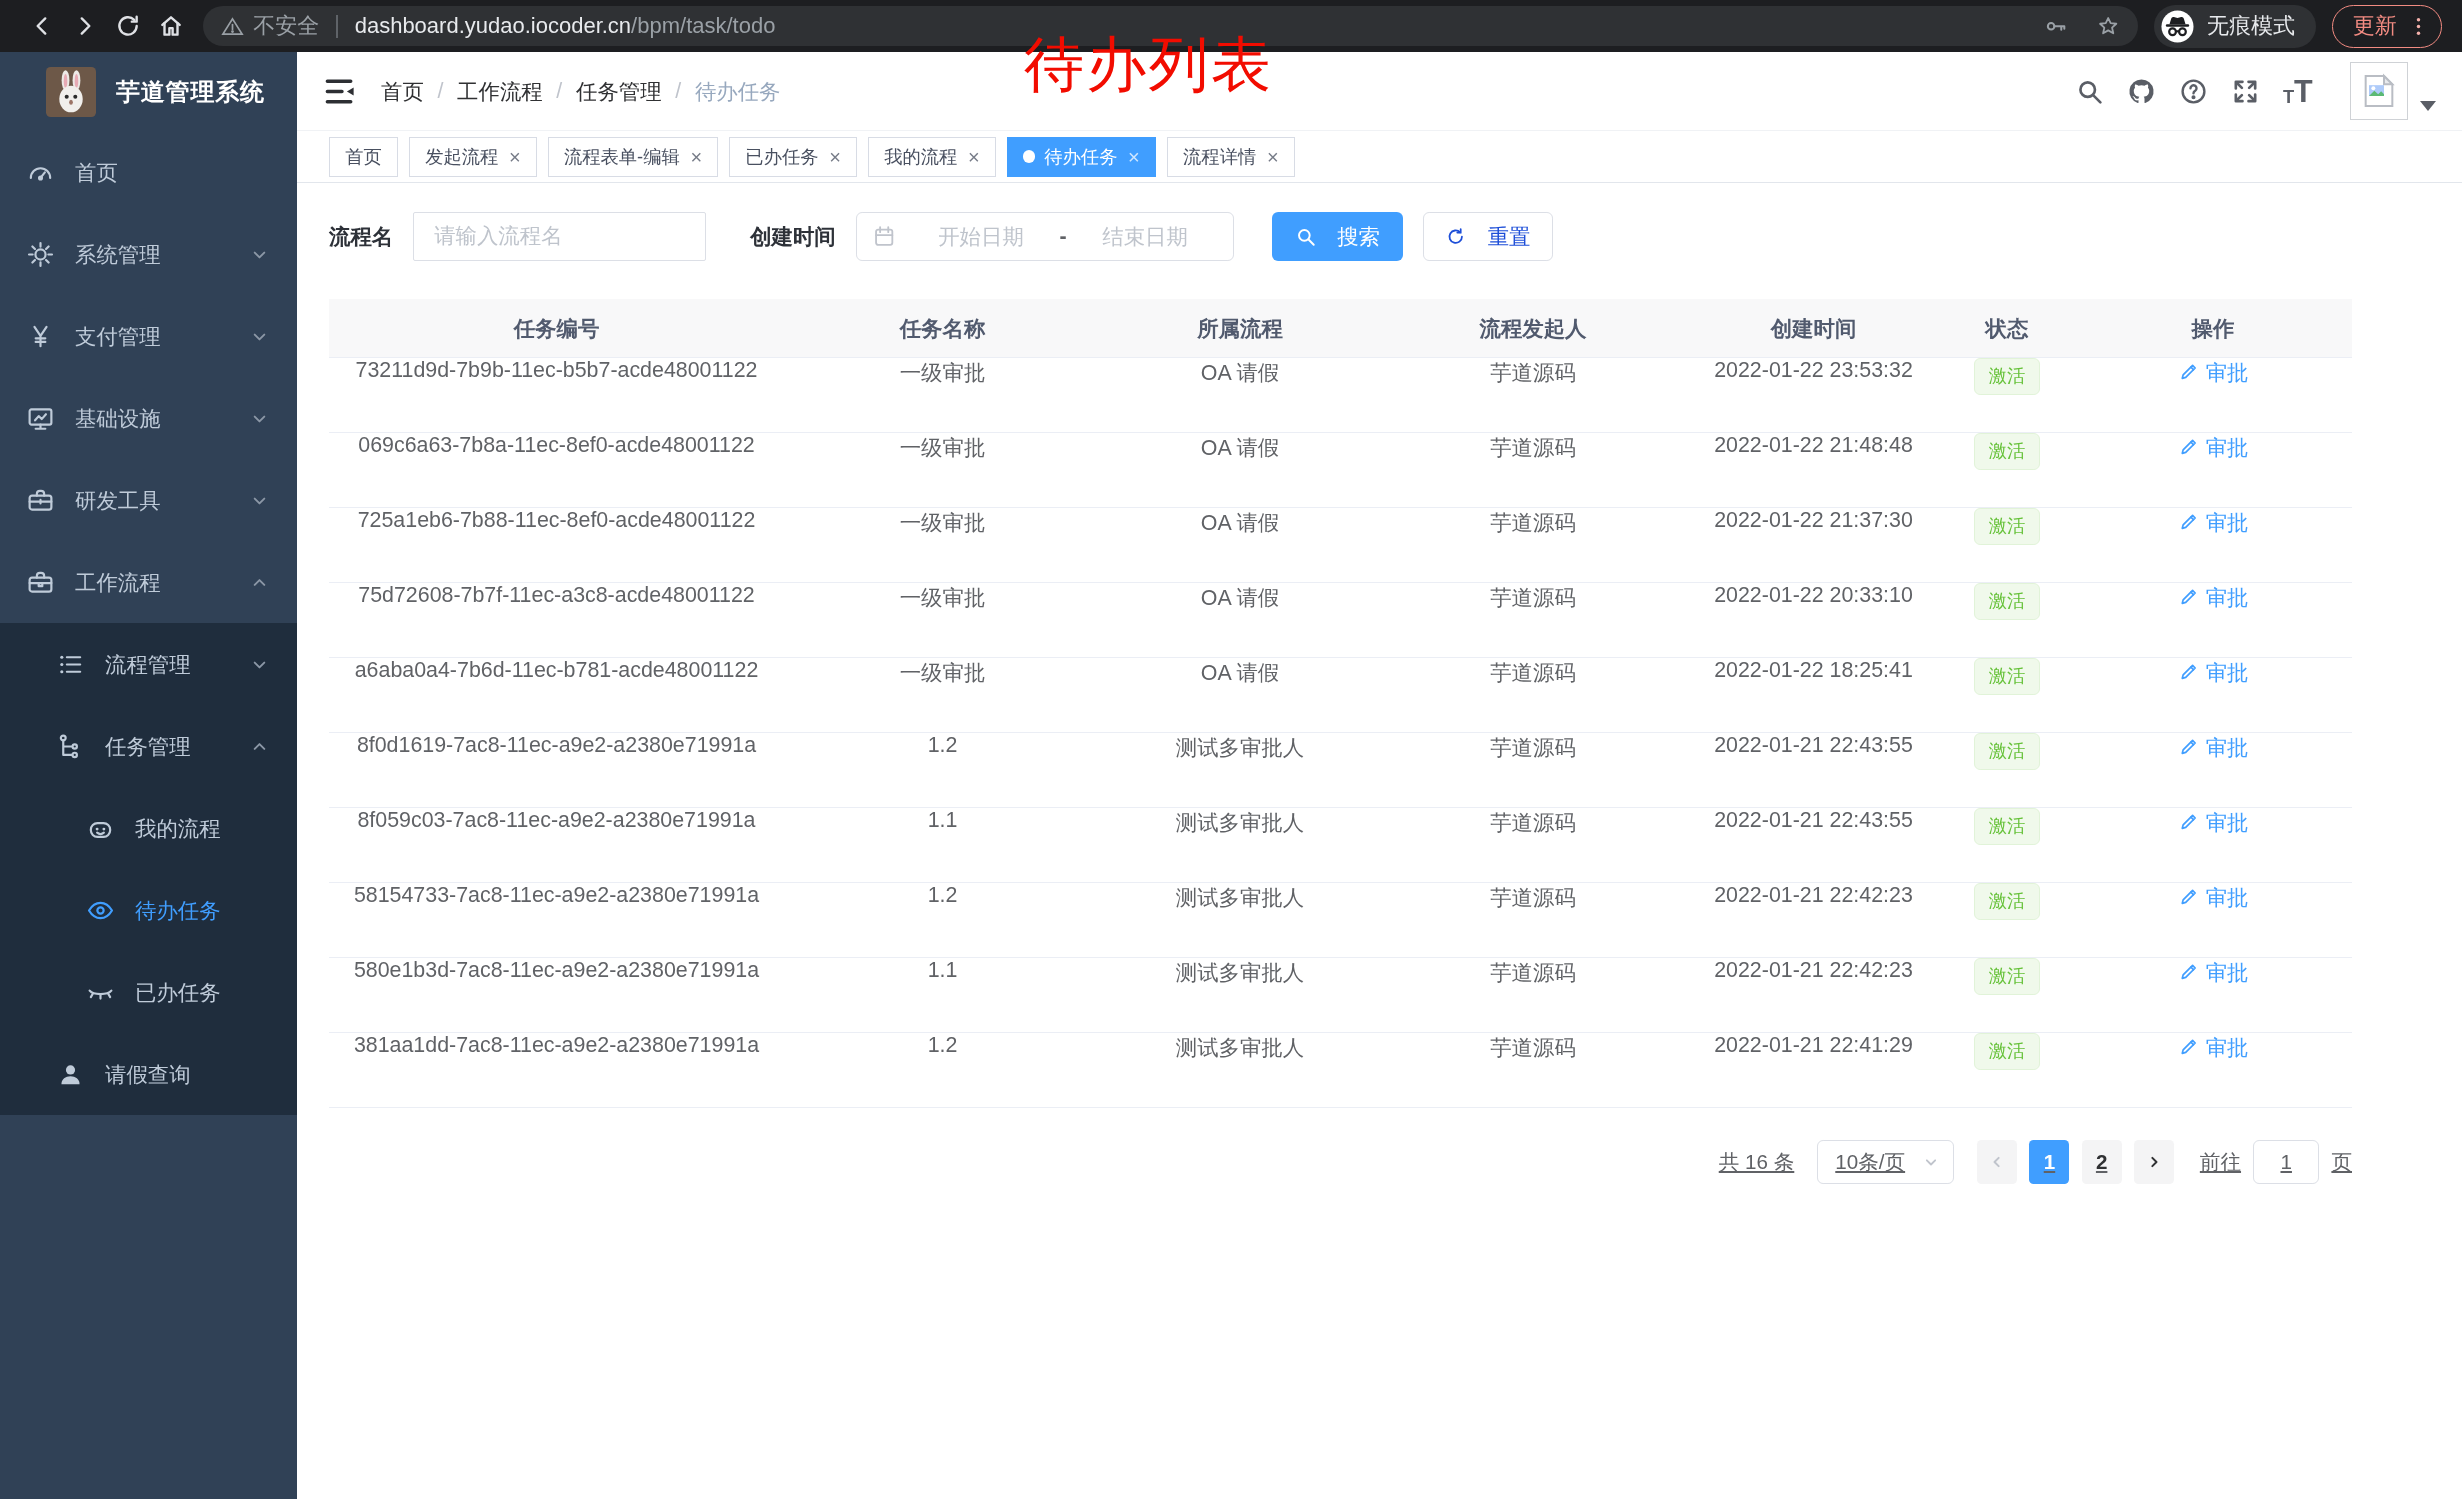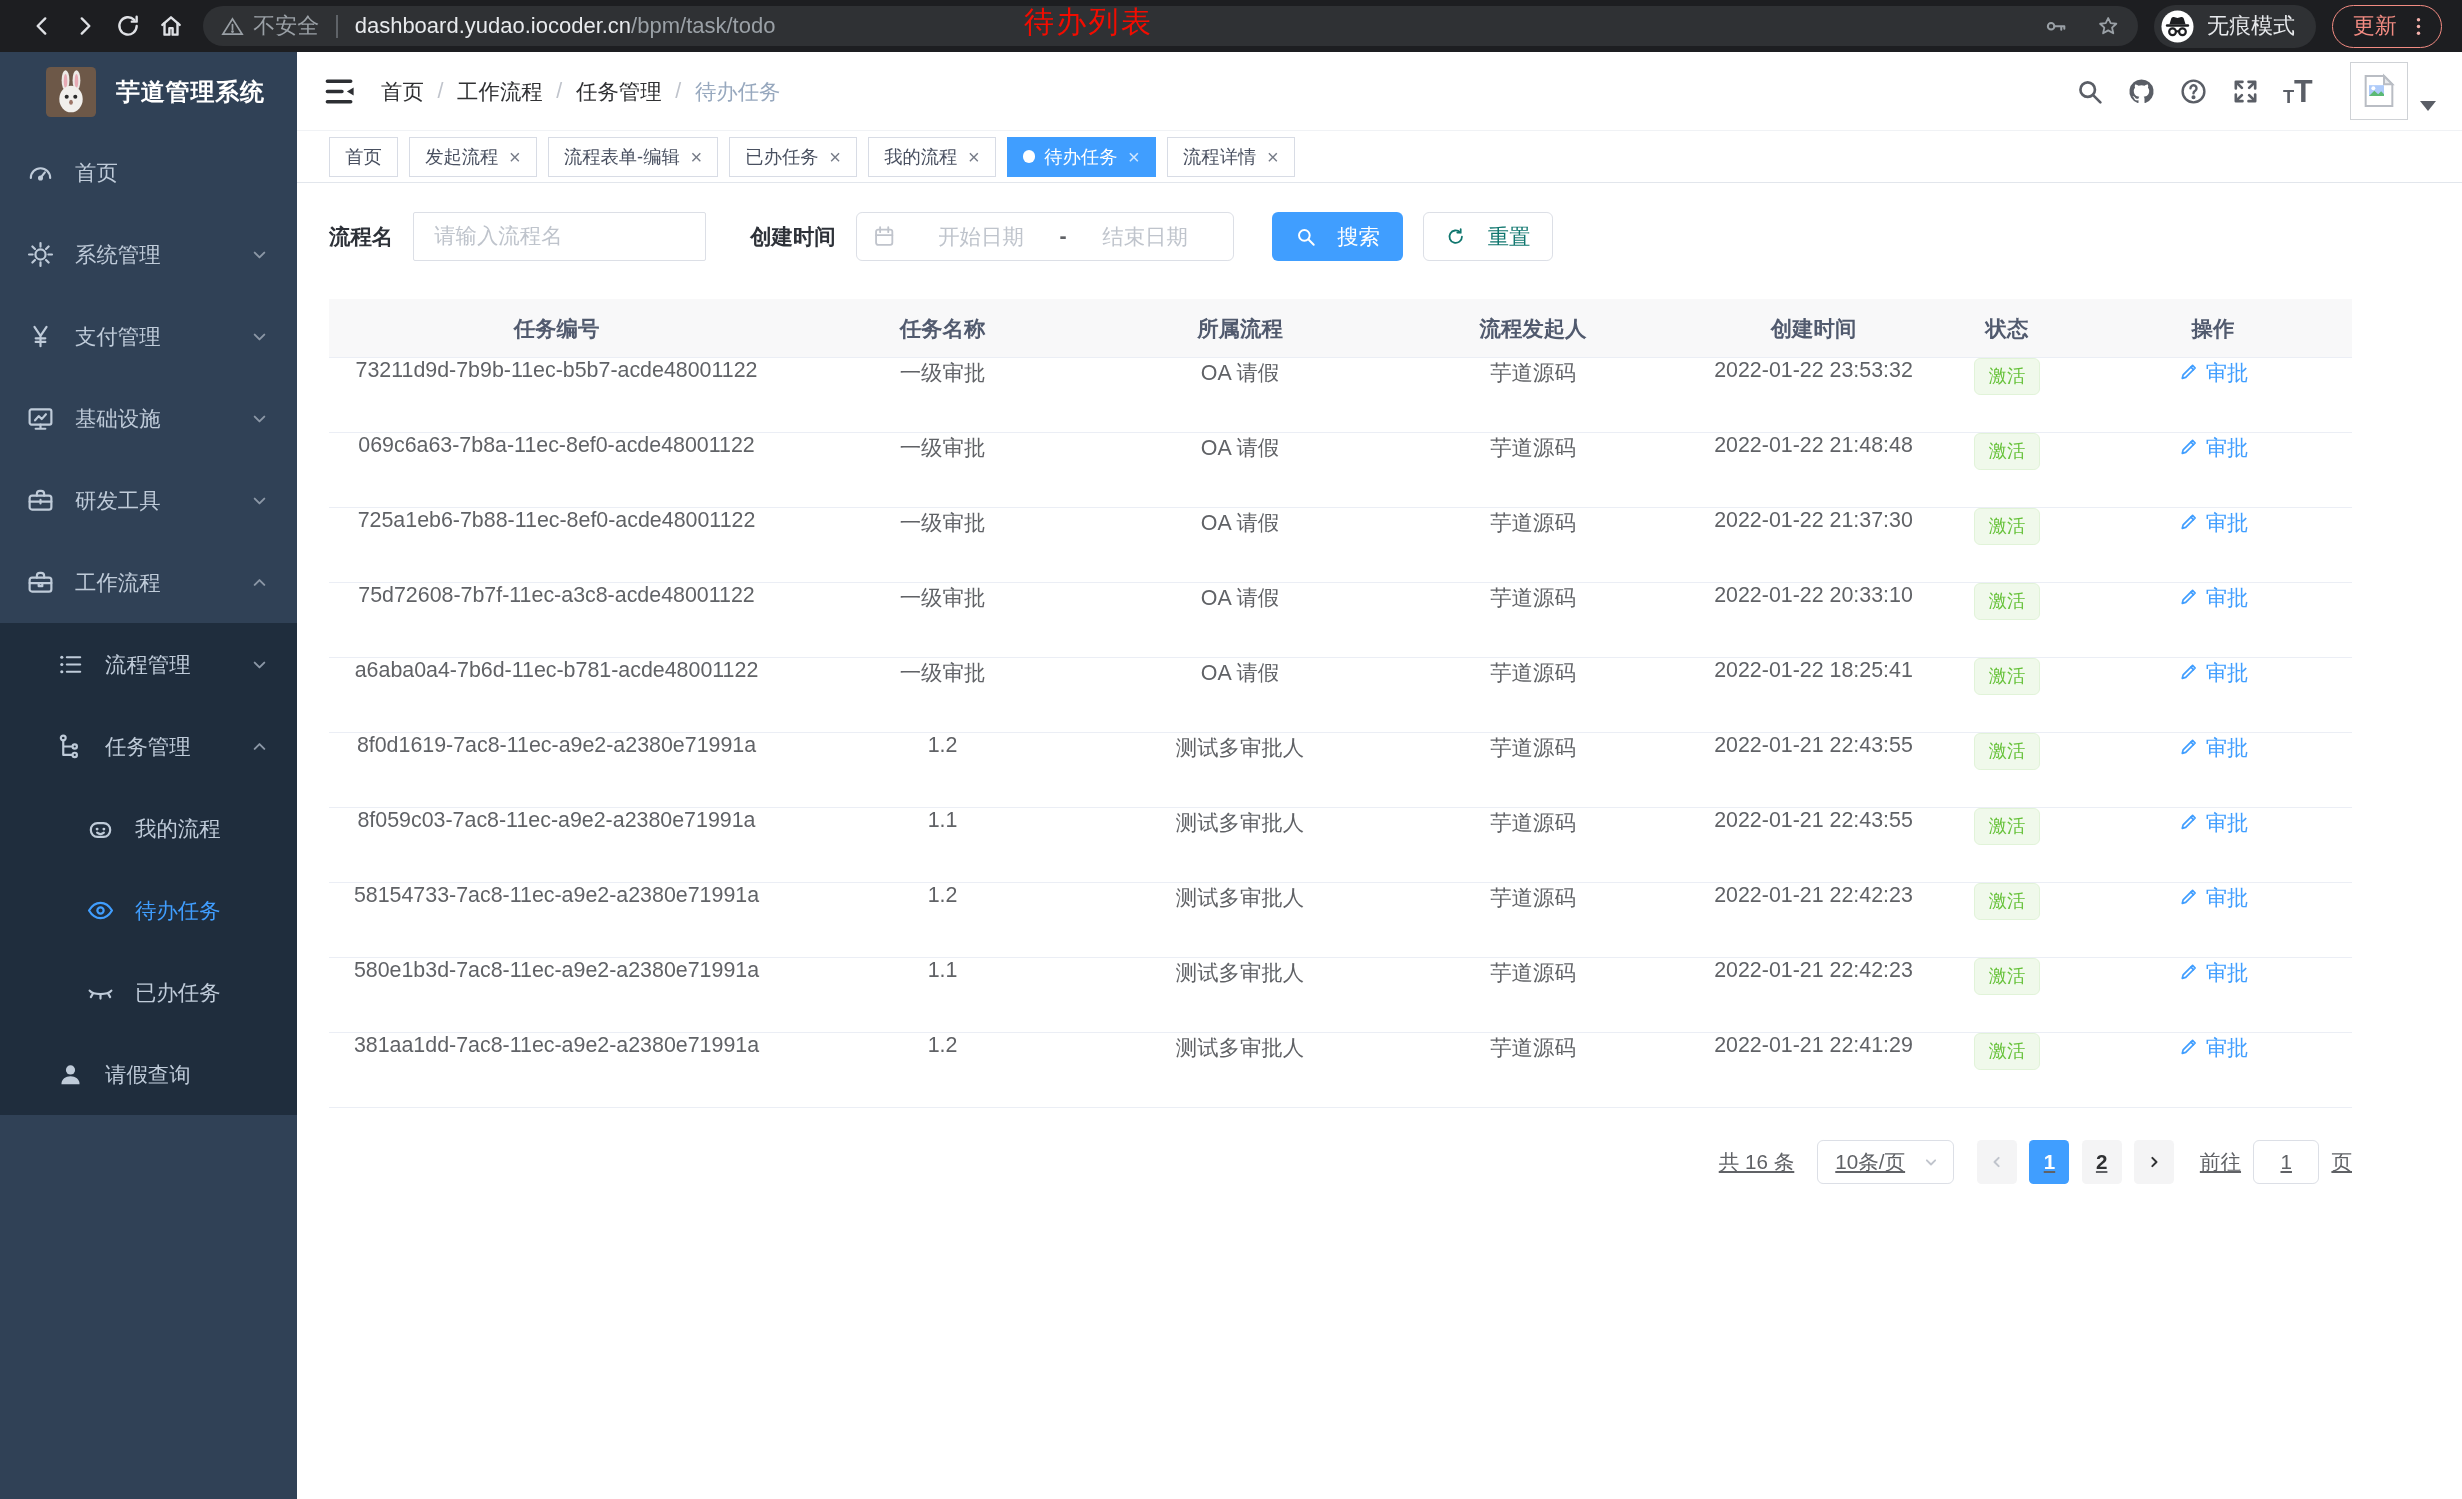--- a/index.html
+++ b/index.html
@@ -21,21 +21,21 @@
   .omni-spacer { flex:1; }
   .omni-right-ic { width:24.4px; height:24.4px; margin-left:27.5px; color:#9aa0a6; }
   .incog { height:43px; background:#2f3134; border-radius:21.4px; display:flex; align-items:center;
     gap:12.2px; padding:0 21.4px 0 6.1px; color:#e8eaed; font-size:22px; margin-right:15.3px; }
   .incog-ic { width:35px; height:35px; }
   .update-pill { height:43px; border:1.9px solid #f28b82; border-radius:21.4px; display:flex;
     align-items:center; gap:10.7px; padding:0 10.7px 0 20px; color:#f28b82; font-size:22px; }
   .update-pill .dots { width:23px; height:23px; color:#f4b1ab; }
 
   
-  .annotation { position:absolute; left:1024px; top:2px; font-size:30px; letter-spacing:2.3px;
+  .annotation { position:absolute; left:1024px; top:25px; font-size:60px; letter-spacing:2.3px;
     color:#f20c00; z-index:50; font-weight:500; }
 
   
   .app { display:flex; height:1448px; }
   .sidebar { width:297px; flex-shrink:0; background:#304156; color:#bfcbd9; }
   .logo { height:79px; display:flex; align-items:center; padding-left:46px; gap:20px; }
   .logo-img { width:50px; height:50px; }
   .logo-title { color:#fff; font-weight:700; font-size:24px; letter-spacing:0.8px; }
   .menu-item { height:82px; display:flex; align-items:center; font-size:21.4px; cursor:pointer; }
   .menu-item .m-ic { width:29px; height:29px; margin-right:20px; flex-shrink:0; }
@@ -82,21 +82,21 @@
   .gap1 { width:44px; }
   .date-input { width:378px; height:49px; border:1.5px solid #dcdfe6; border-radius:6.1px; display:flex;
     align-items:center; padding:0 15.3px; font-size:21.4px; color:#bfc4cc; cursor:pointer; }
   .date-input .cal { width:24.4px; height:24.4px; color:#c0c4cc; margin-right:12.2px; flex-shrink:0; }
   .date-ph { flex:1; text-align:center; }
   .date-sep { color:#606266; font-weight:700; padding:0 6.1px; }
   .btn { height:49px; border-radius:6.1px; display:inline-flex; align-items:center; gap:21px;
     font-size:21.4px; cursor:pointer; border:none; font-family:inherit; }
   .btn svg { width:21.4px; height:21.4px; }
   .btn-search { background:#409eff; color:#fff; padding:0 23px; margin-left:38px; }
-  .btn-reset { background:#fff; color:#0f766e; border:1.5px solid #dcdfe6; padding:0 21.4px; margin-left:20px; }
+  .btn-reset { background:#fff; color:#1d4ed8; border:1.5px solid #dcdfe6; padding:0 21.4px; margin-left:20px; }
 
   
   .table { width:2023px; margin-top:38px; font-size:21.4px; }
   .thead { display:flex; align-items:center; height:59px; background:#f8f8f9; color:#515a6e;
     font-weight:700; border-bottom:1.5px solid #ebeef5; }
   .tr { display:flex; align-items:flex-start; height:75px; border-bottom:1.5px solid #ebeef5; color:#606266; background:#fff; }
   .cell { display:flex; align-items:center; justify-content:center; text-align:center; overflow:hidden; }
   .c0{width:455px;} .c1{width:317px;} .c2{width:278px;} .c3{width:308px;} .c4{width:253px;} .c5{width:134px;} .c6{width:278px;}
   .badge { padding:5.3px 13.7px; background:#f0f9eb; border:1.5px solid #e1f3d8; border-radius:6.1px;
     color:#67c23a; font-size:18.3px; line-height:1.35; }

